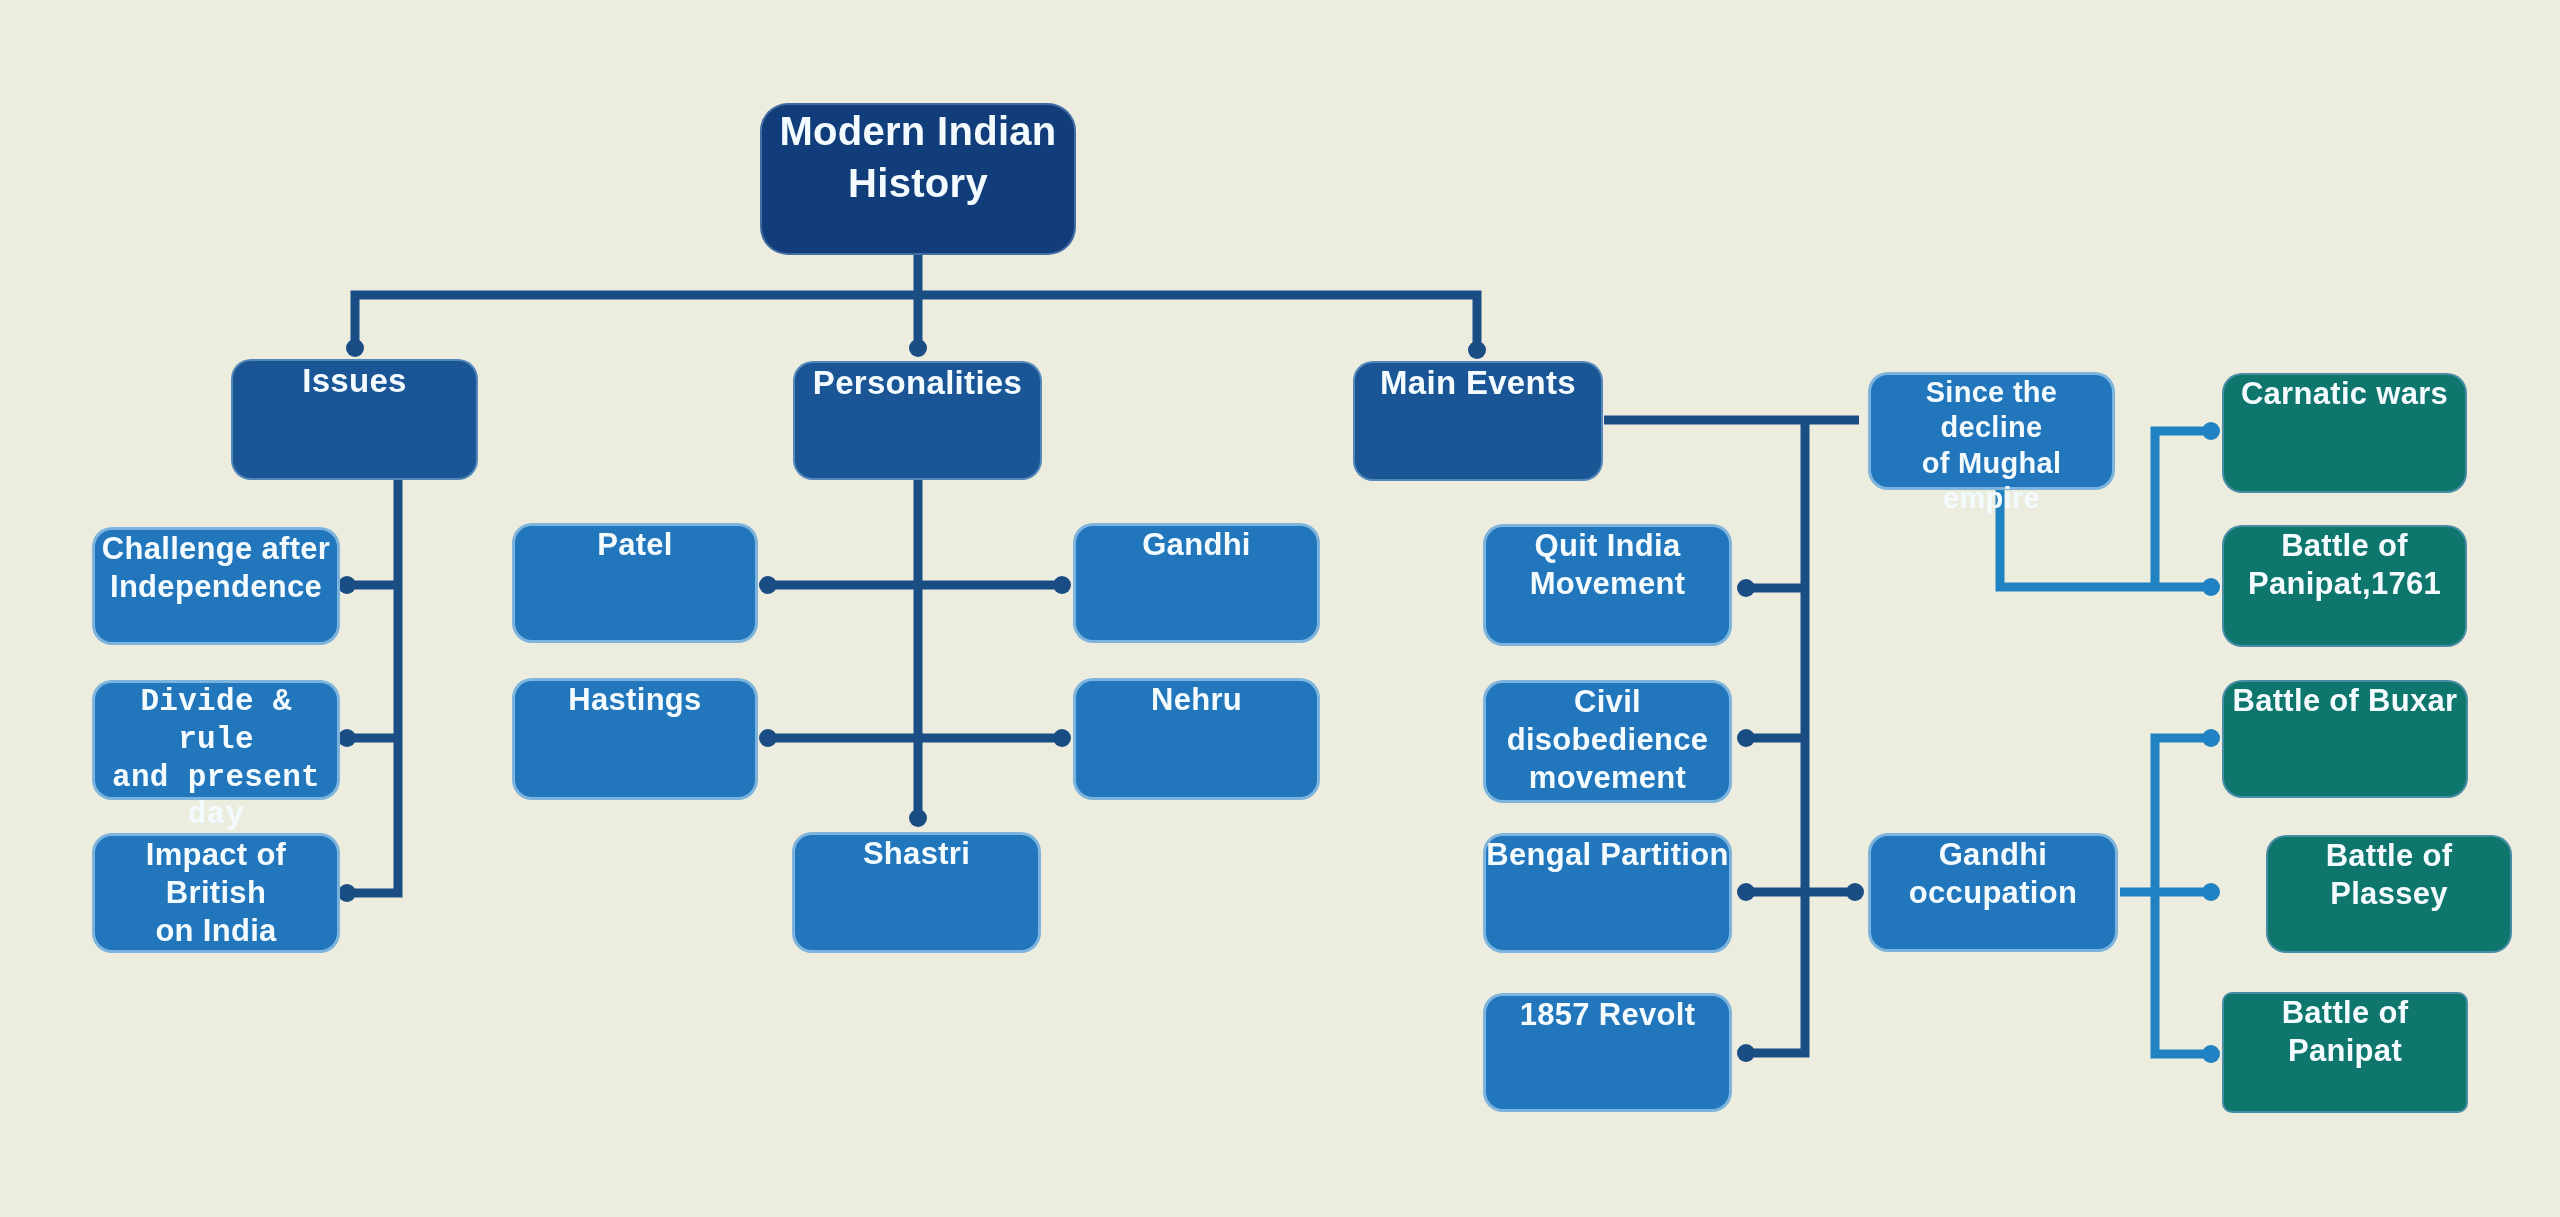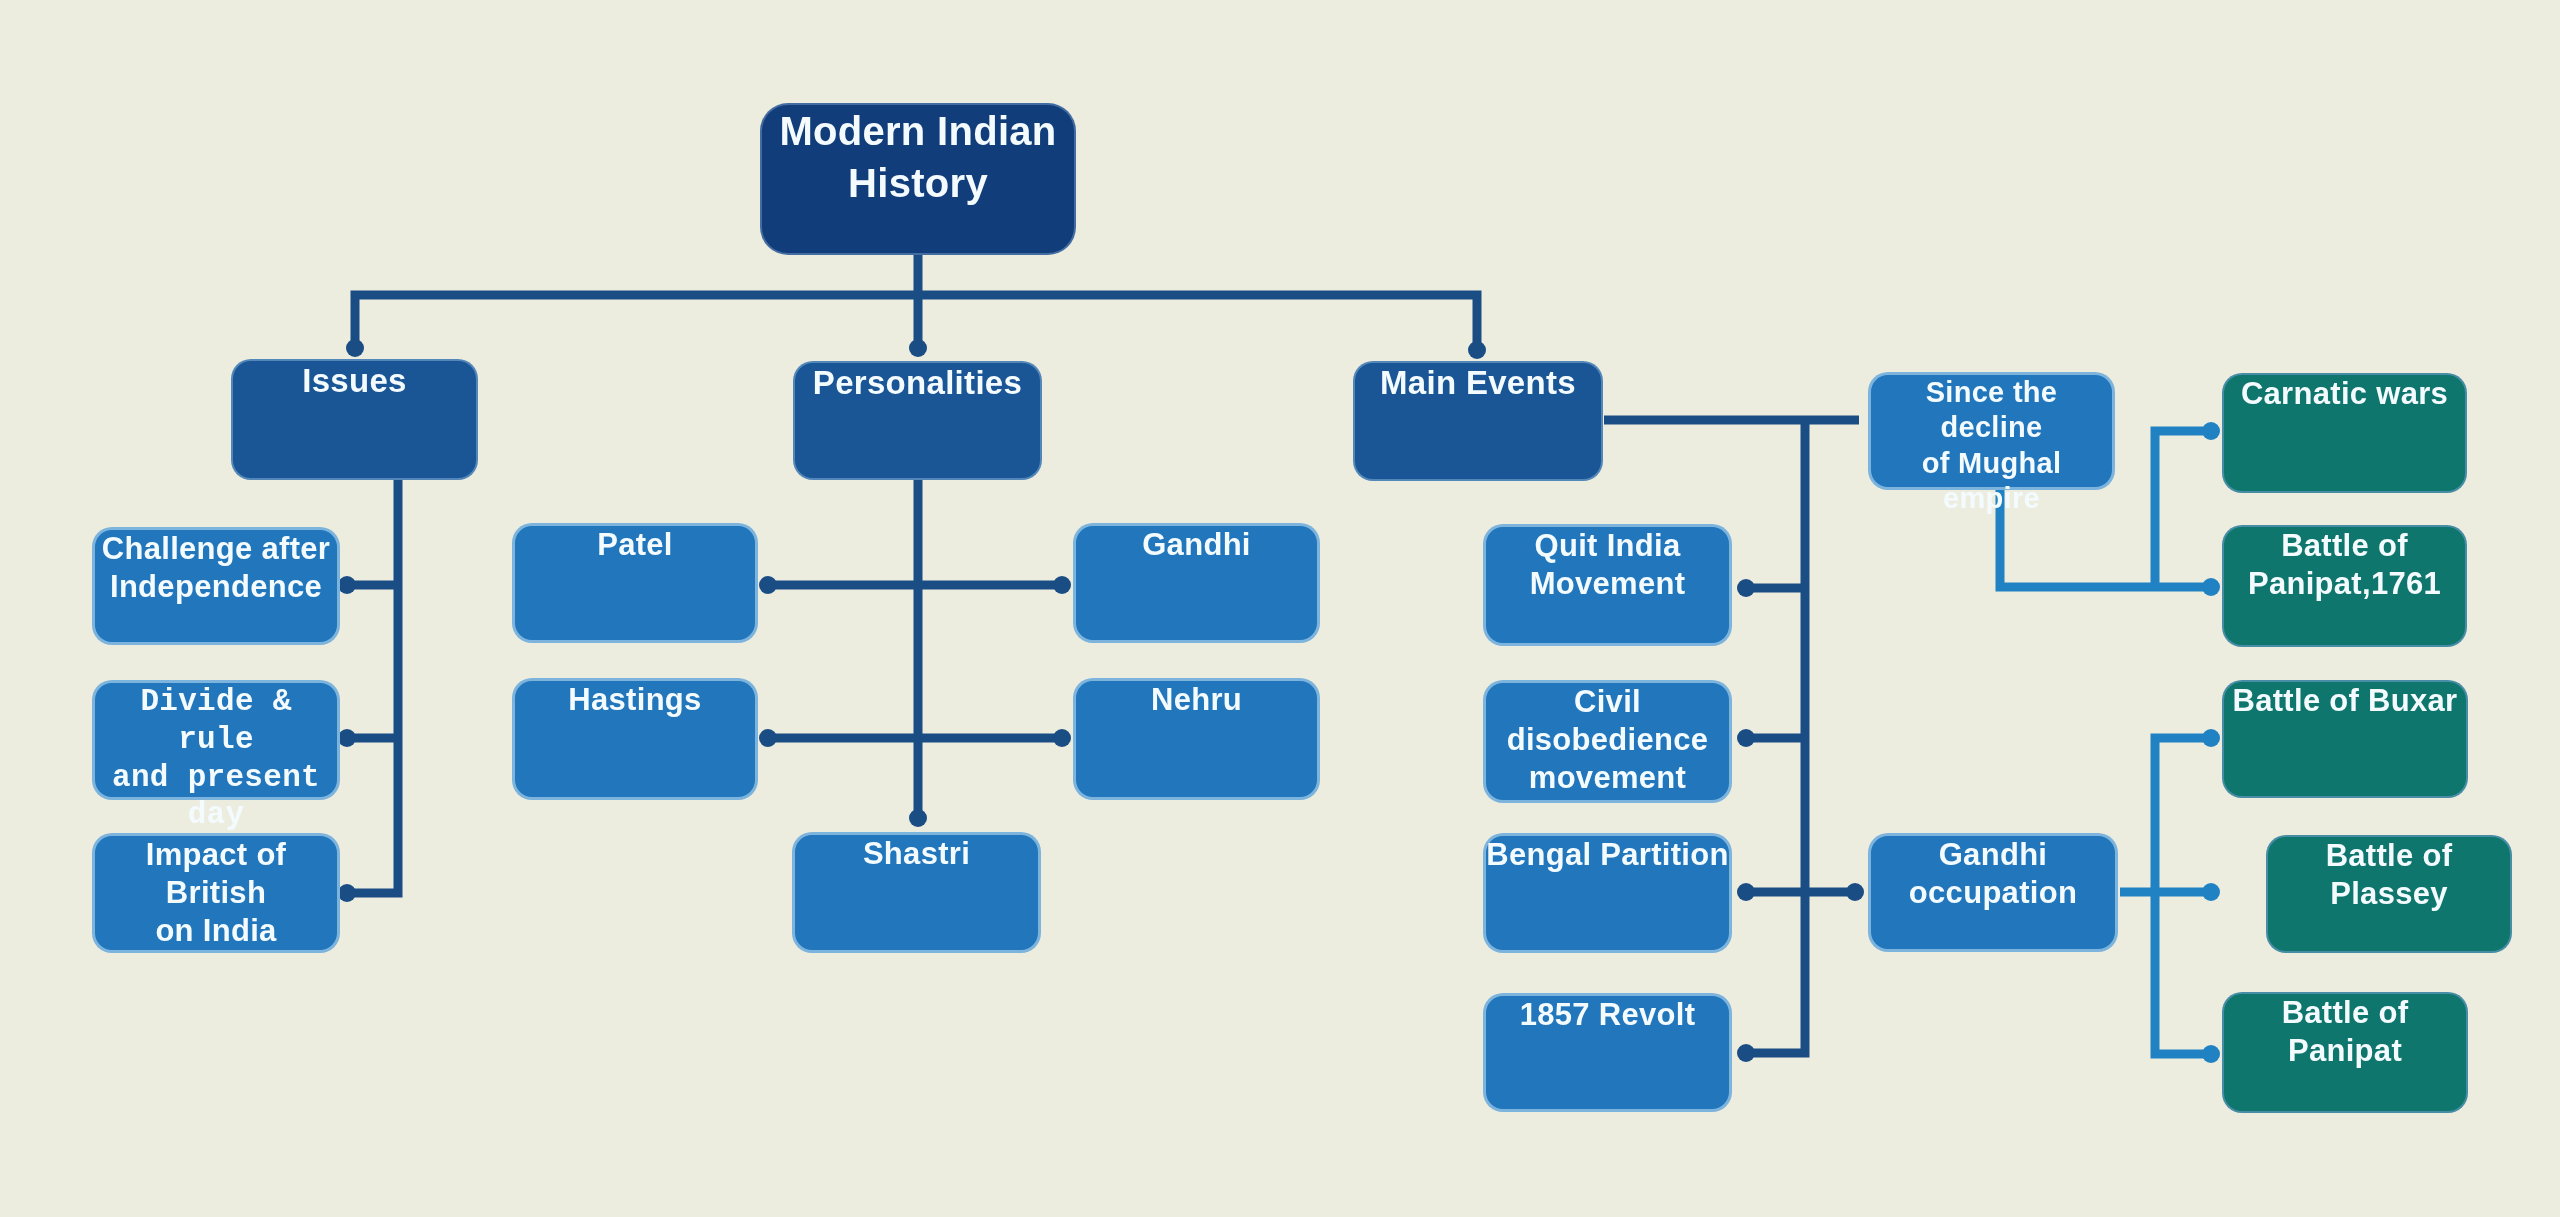--- a/index.html
+++ b/index.html
@@ -89,15 +89,15 @@
       <div class="node leaf" style="left: 1868px; top: 372px; width: 247px; height: 118px; font-size: 29px;"><span>Since the decline
 of Mughal
 empire</span></div>
       <div class="node leaf" style="left: 1868px; top: 833px; width: 250px; height: 119px; font-size: 31px;"><span>Gandhi
 occupation</span></div>
       <div class="node event" style="left: 2222px; top: 373px; width: 245px; height: 120px; font-size: 31px;"><span>Carnatic wars</span></div>
       <div class="node event" style="left: 2222px; top: 525px; width: 245px; height: 122px; font-size: 31px;"><span>Battle of
 Panipat,1761</span></div>
       <div class="node event" style="left: 2222px; top: 680px; width: 246px; height: 118px; font-size: 31px;"><span>Battle of Buxar</span></div>
       <div class="node event" style="left: 2222px; top: 835px; width: 246px; height: 118px; font-size: 31px; margin-left: 44px;"><span>Battle of Plassey</span></div>
-      <div class="node event" style="left: 2222px; top: 992px; width: 246px; height: 121px; font-size: 31px;"><span>Battle of Panipat</span></div>
+      <div class="node event" style="left: 2222px; top: 992px; width: 246px; height: 121px; font-size: 31px; border-radius: 10px;"><span>Battle of Panipat</span></div>
     </div>
 </div>
 
 </body></html>

